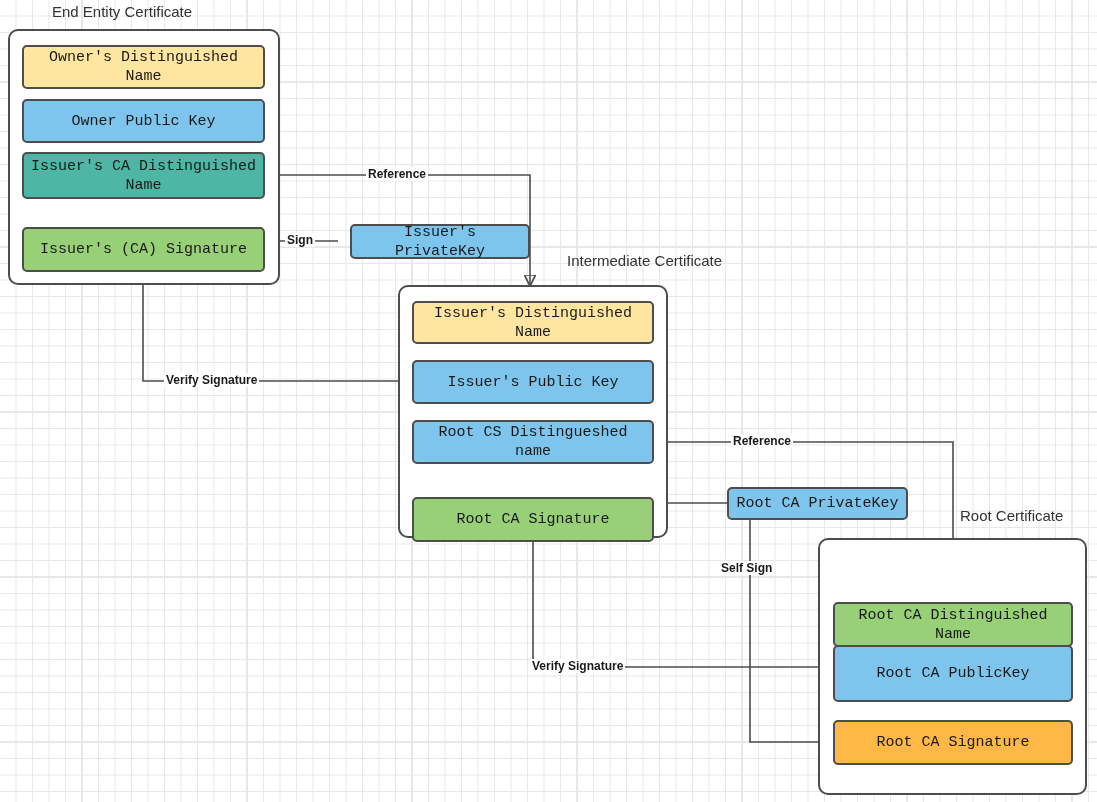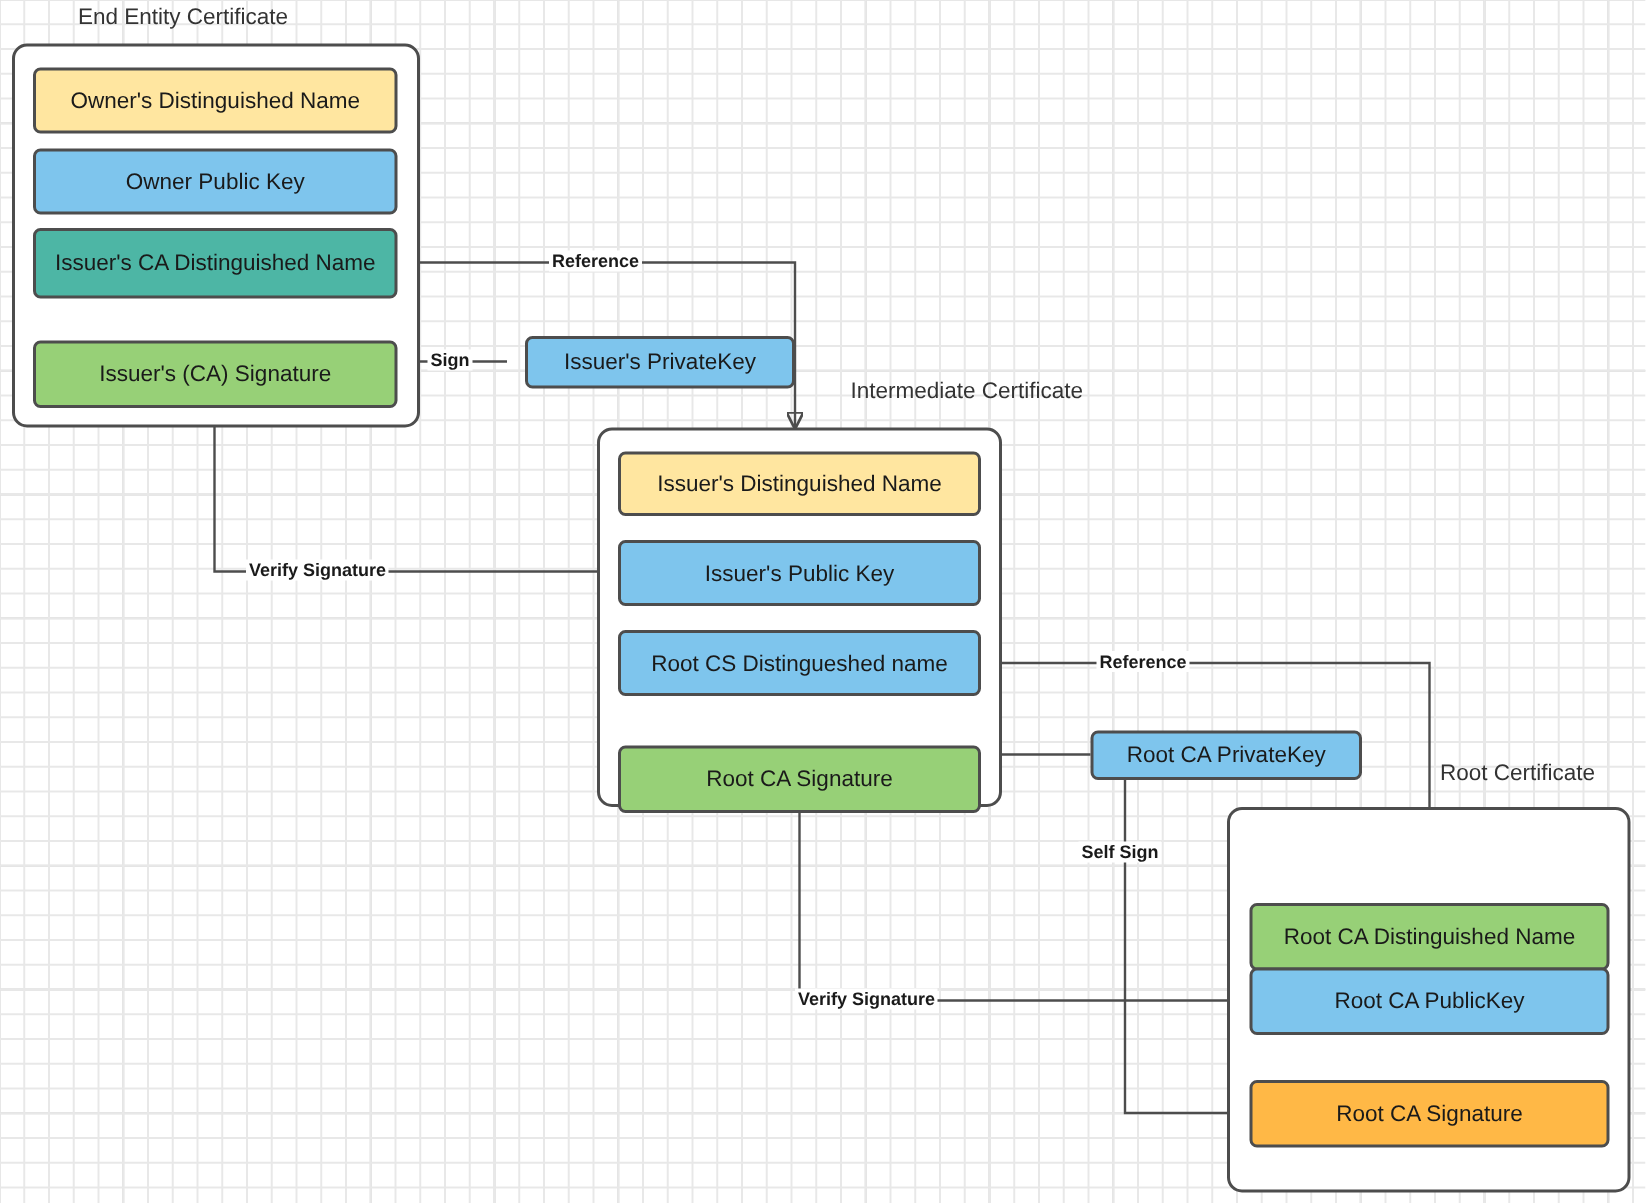--- a/index.html
+++ b/index.html
@@ -45,21 +45,21 @@
     position: absolute;
     box-sizing: border-box;
     border: 2px solid #4D4D4D;
     border-radius: 5px;
     display: flex;
     align-items: center;
     justify-content: center;
     text-align: center;
     color: #1a1a1a;
     font-size: 15px;
-    font-family: Liberation Sans, sans-serif;
+    font-family: Liberation Mono, monospace;
     line-height: 19px;
     padding: 0 6px;
   }
   .f-yellow { background: #FFE6A0; }
   .f-blue   { background: #7EC5ED; }
   .f-teal   { background: #4DB6A5; }
   .f-green  { background: #97D077; margin-top: 16px; }
   .f-orange { background: #FFB846; }
 
   .edge-label {
@@ -165,21 +165,21 @@
 
   <div class="cert-title" style="left:960px; top:507px;">Root Certificate</div>
 
   <div class="container-box" style="left:818px; top:538px; width:269px; height:257px;">
   </div>
 
   <div class="field f-green" style="left:833px; top:586px; width:240px; height:45px;">
     <span>Root CA Distinguished Name</span>
   </div>
 
-  <div class="field f-blue" style="left:833px; top:645px; width:240px; height:45px;">
+  <div class="field f-blue" style="left:833px; top:645px; width:240px; height:57px;">
     <span>Root CA PublicKey</span>
   </div>
 
   <div class="field f-orange" style="left:833px; top:720px; width:240px; height:45px;">
     <span>Root CA Signature</span>
   </div>
 
   <div class="edge-label" style="left:366px; top:167px;">Reference</div>
 
   <div class="edge-label" style="left:285px; top:233px;">Sign</div>

